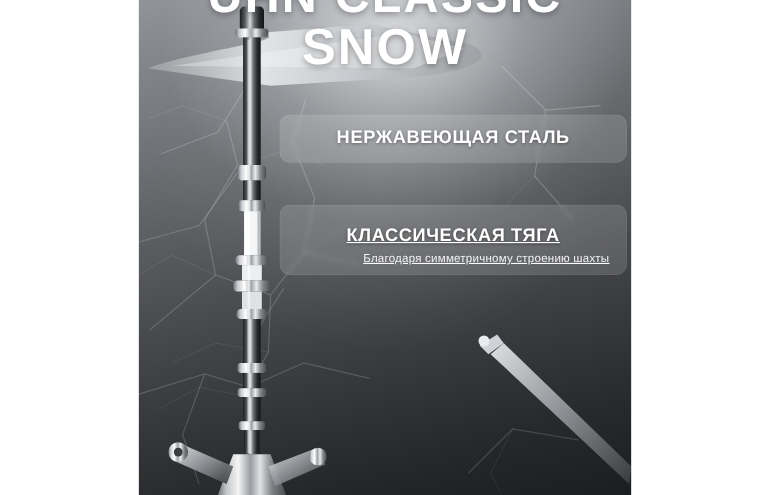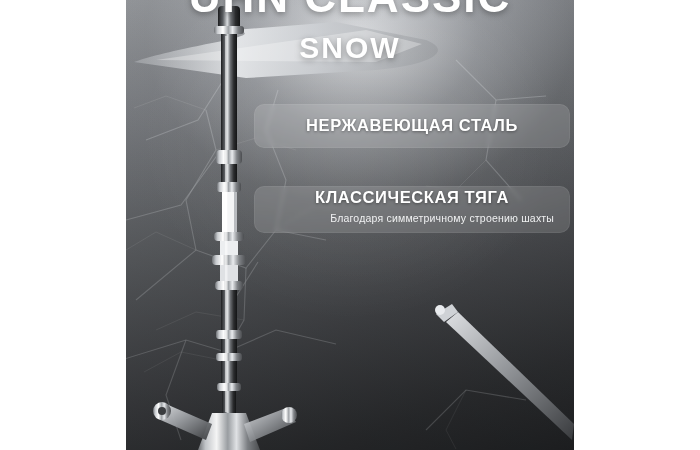--- a/index.html
+++ b/index.html
@@ -77,23 +77,23 @@
     z-index: 12;
     text-shadow: 0 2px 6px rgba(0,0,0,0.35);
   }
   .headline .line1 {
     display: block;
     font-size: 44px;
     letter-spacing: 2px;
   }
   .headline .line2 {
     display: block;
-    font-size: 30px;
+    font-size: 46px;
     letter-spacing: 2px;
-    margin-top: 16px;
+    margin-top: 2px;
   }
 
   
   .chips {
     position: absolute;
     right: 4px;
     top: 104px;
     width: 316px;
     z-index: 14;
     display: flex;
@@ -118,21 +118,21 @@
   }
   .chip .chip-sub {
     display: block;
     font-size: 10.5px;
     font-weight: normal;
     margin-top: 5px;
     letter-spacing: 0.2px;
     color: #f0f1f2;
     text-align: right;
   }
-  .chip.tight { padding-top: 2px; padding-bottom: 9px; }
+  .chip.tight { padding-top: 19px; padding-bottom: 9px; text-decoration: underline; }
 
   
   #hookah {
     position: absolute;
     left: 0; top: 0;
     width: 448px; height: 450px;
     z-index: 8;
   }
 </style>
 </head>

